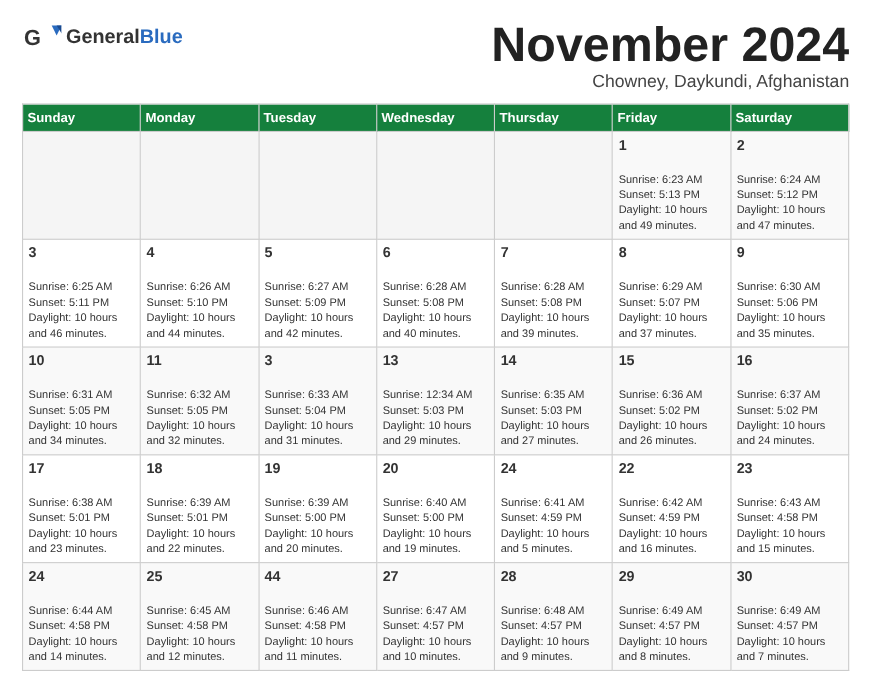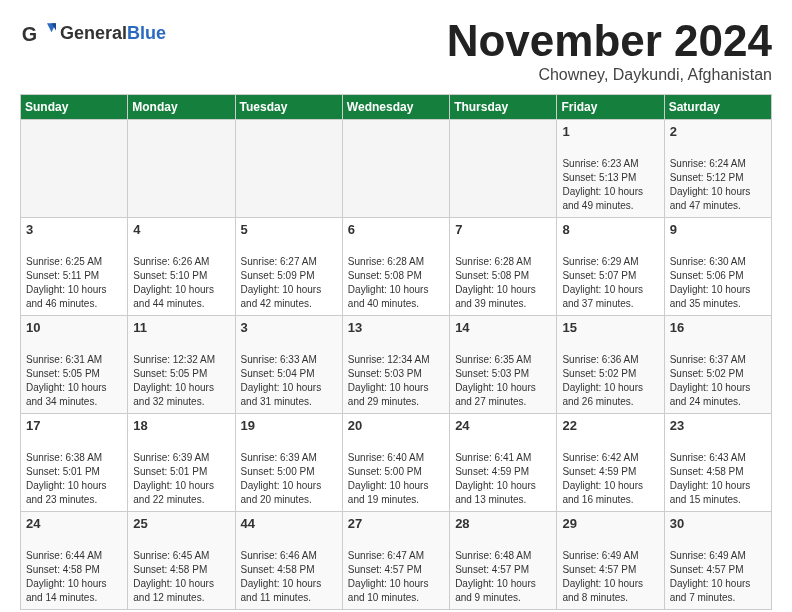--- a/index.html
+++ b/index.html
@@ -222,21 +222,21 @@
           <div class="day-info">
             <div>Sunrise: 6:31 AM</div>
             <div>Sunset: 5:05 PM</div>
             <div>Daylight: 10 hours</div>
             <div>and 34 minutes.</div>
           </div>
         </td>
         <td>
           <span class="day-number">11</span>
           <div class="day-info">
-            <div>Sunrise: 12:32 AM</div>
+            <div>Sunrise: 6:32 AM</div>
             <div>Sunset: 5:05 PM</div>
             <div>Daylight: 10 hours</div>
             <div>and 32 minutes.</div>
           </div>
         </td>
         <td>
           <span class="day-number">3</span>
           <div class="day-info">
             <div>Sunrise: 6:33 AM</div>
             <div>Sunset: 5:04 PM</div>
@@ -317,21 +317,21 @@
             <div>Daylight: 10 hours</div>
             <div>and 19 minutes.</div>
           </div>
         </td>
         <td>
           <span class="day-number">24</span>
           <div class="day-info">
             <div>Sunrise: 6:41 AM</div>
             <div>Sunset: 4:59 PM</div>
             <div>Daylight: 10 hours</div>
-            <div>and 13 minutes.</div>
+            <div>and 5 minutes.</div>
           </div>
         </td>
         <td>
           <span class="day-number">22</span>
           <div class="day-info">
             <div>Sunrise: 6:42 AM</div>
             <div>Sunset: 4:59 PM</div>
             <div>Daylight: 10 hours</div>
             <div>and 16 minutes.</div>
           </div>

